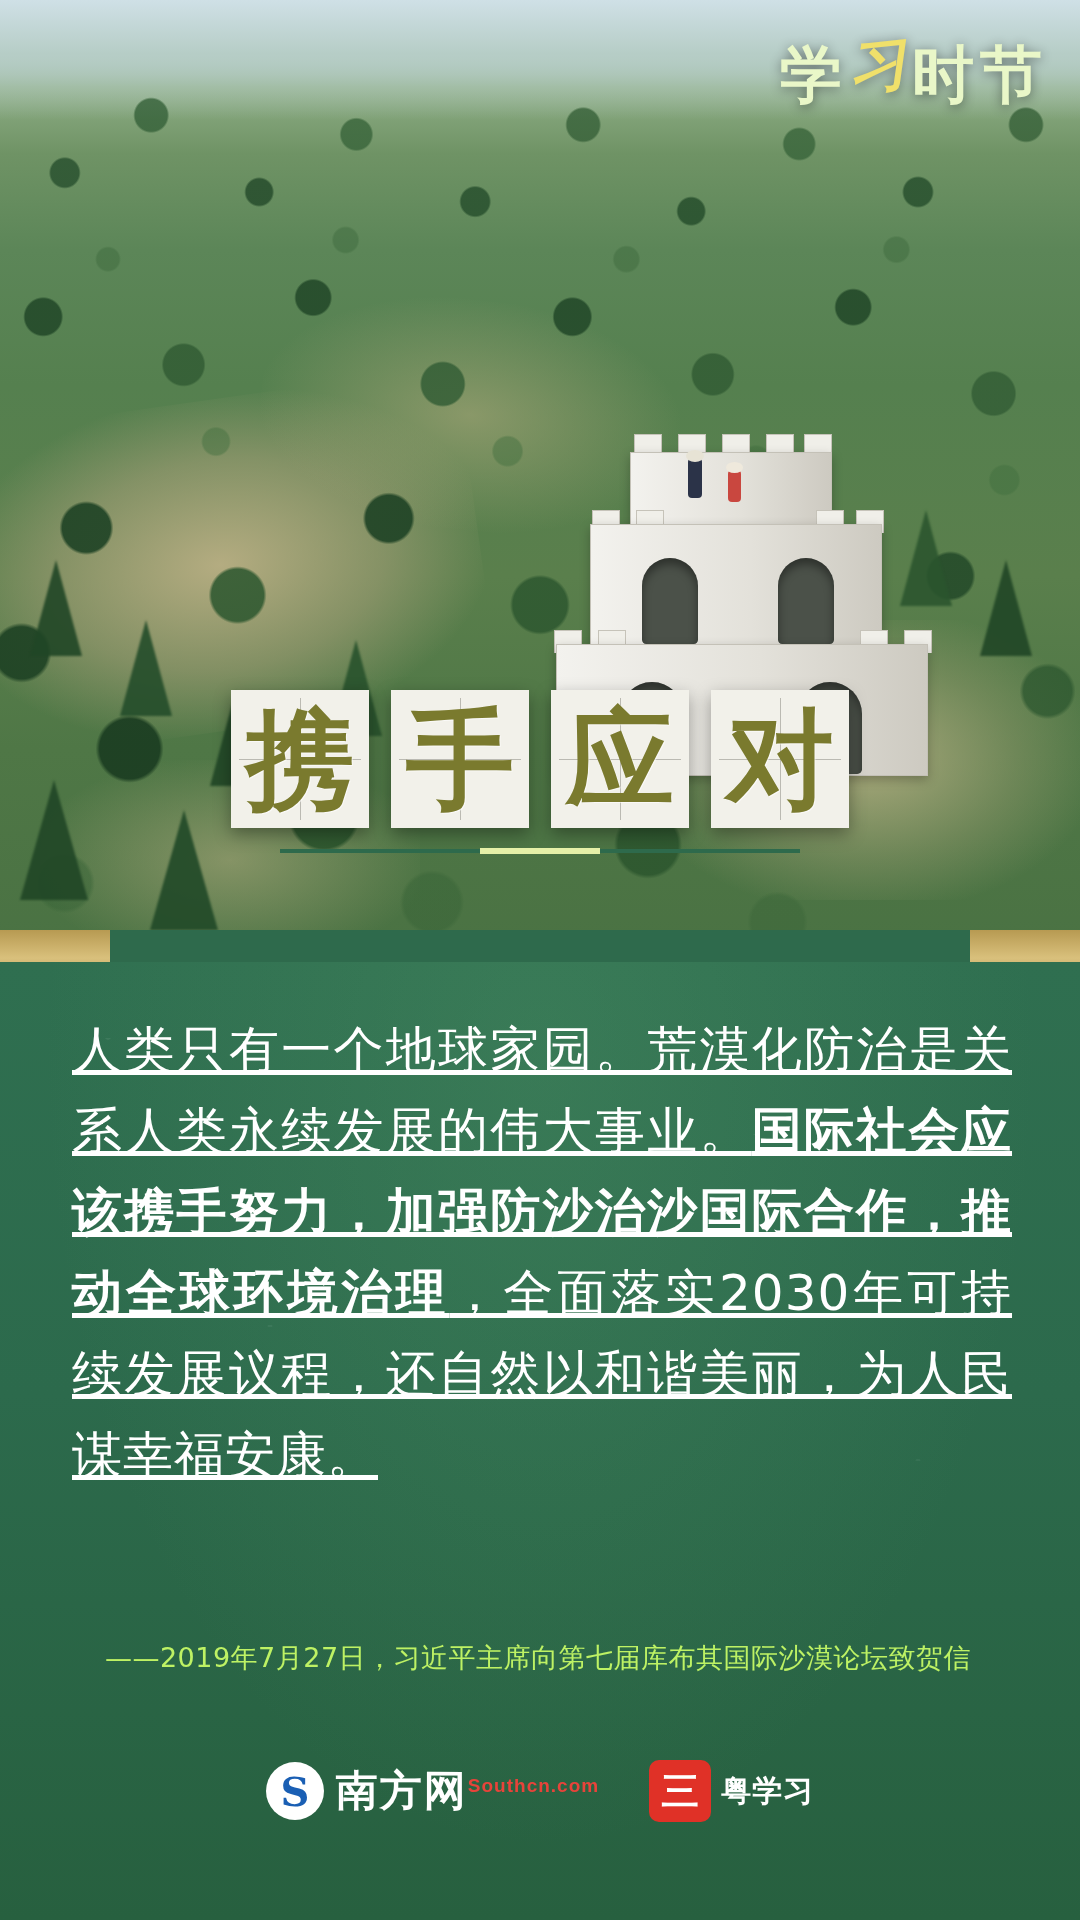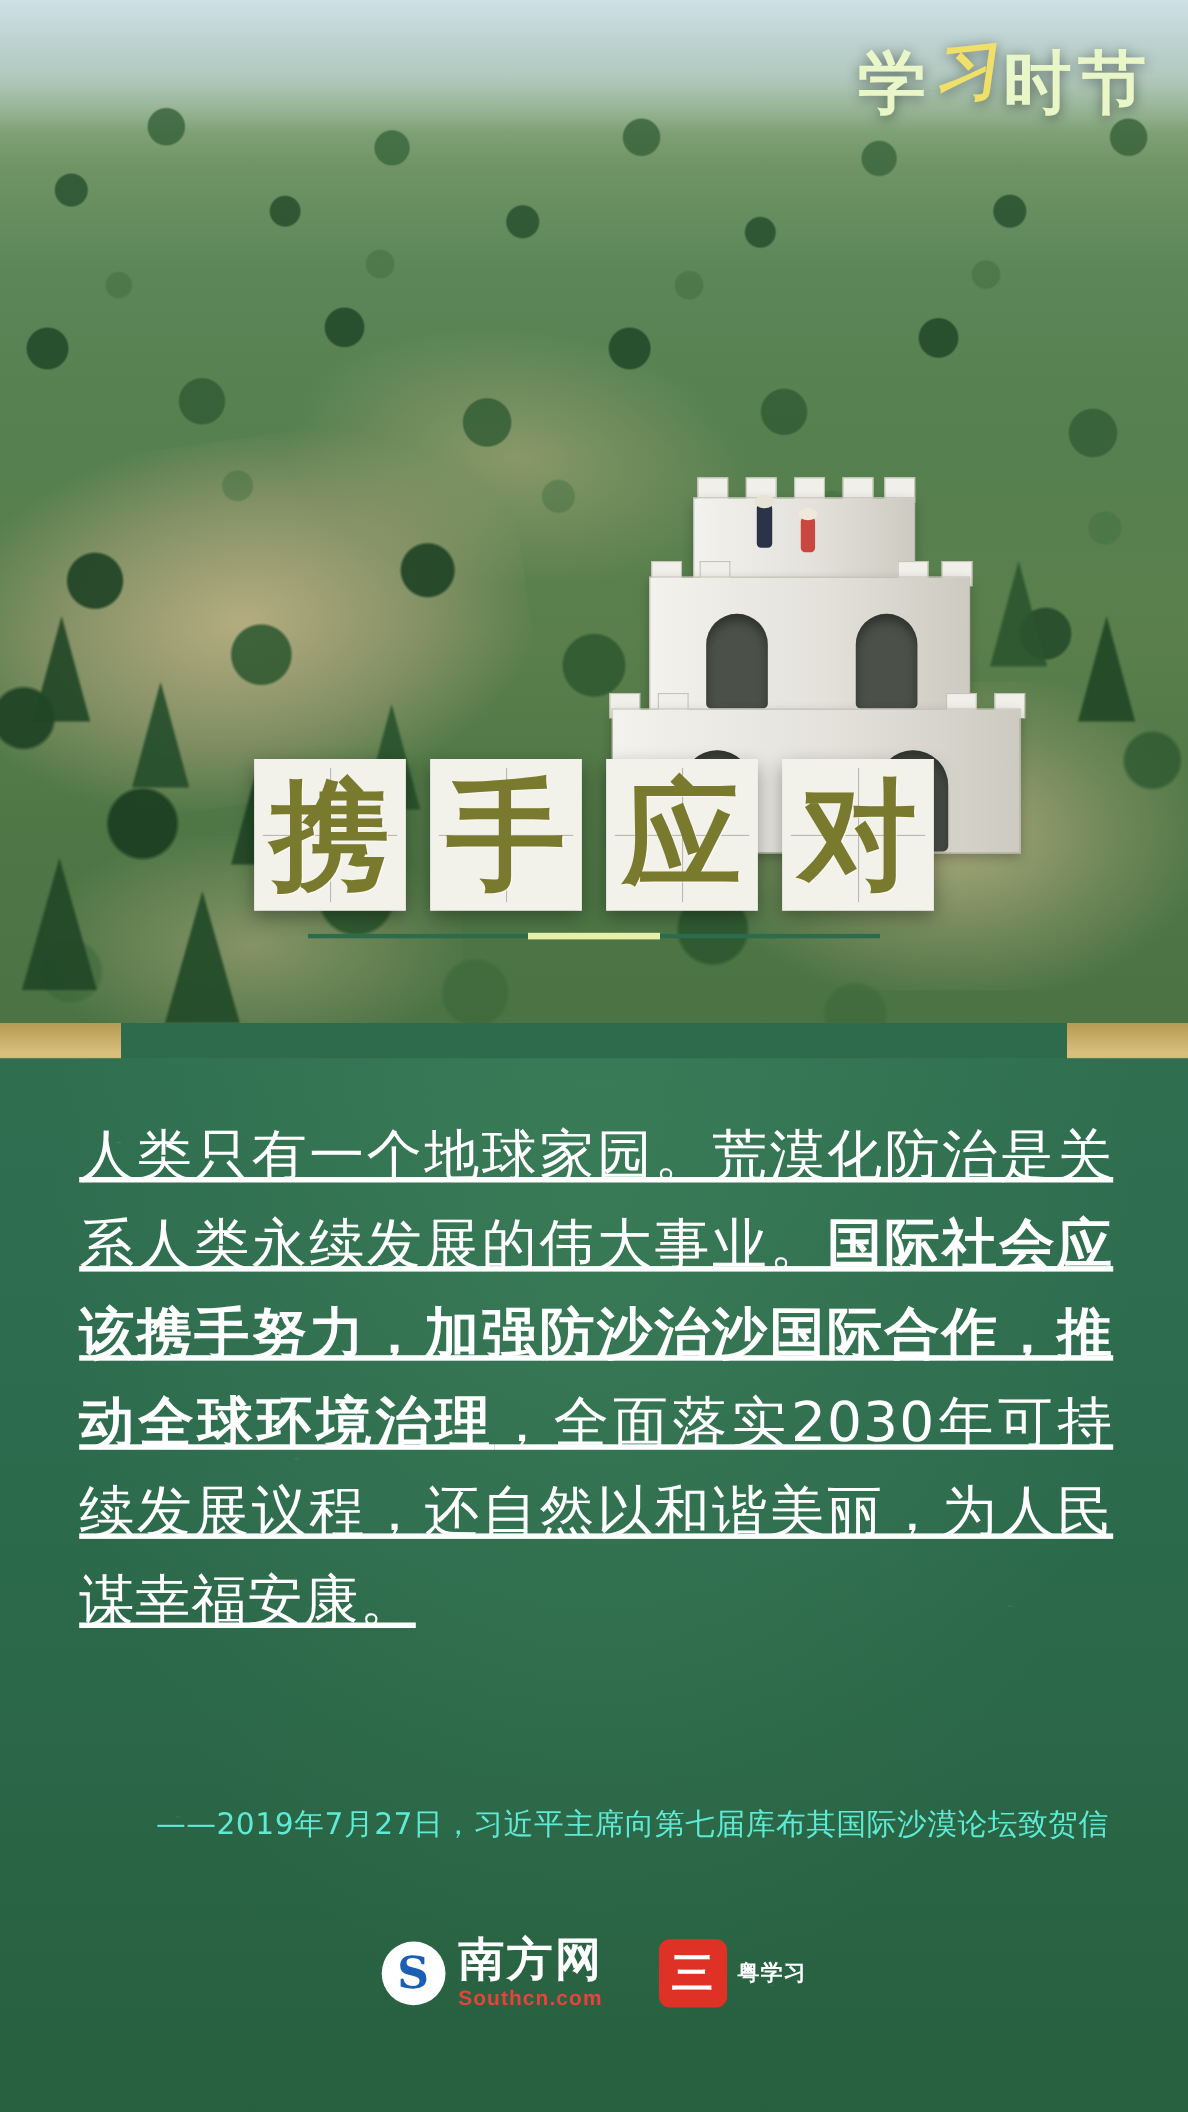--- a/index.html
+++ b/index.html
@@ -305,24 +305,24 @@
     font-weight: bold;
     color: #ffffff;
   }
   .quote .plain { font-weight: normal; }
 
   .attribution {
     position: absolute;
     right: 72px;
     top: 1640px;
     width: 940px;
-    text-align: right;
+    text-align: center;
     font-family: "DejaVu Sans", "Liberation Sans", sans-serif;
     font-size: 27px;
-    color: #5eead4;
+    color: #bef264;
     letter-spacing: .5px;
   }
 
   
   .footer {
     position: absolute;
     left: 0;
     top: 1760px;
     width: 1080px;
     display: flex;
@@ -341,21 +341,21 @@
     border-radius: 50%;
     background: #ffffff;
     display: flex;
     align-items: center;
     justify-content: center;
     font-family: "DejaVu Serif", serif;
     font-weight: bold;
     font-size: 40px;
     color: #1a5fb4;
   }
-  .logo-southcn .txt { display: flex; flex-direction: column; line-height: 1; }
+  .logo-southcn .txt { display: flex; flex-direction: row; line-height: 1; }
   .logo-southcn .txt .cn {
     font-family: "DejaVu Serif", "Liberation Serif", serif;
     font-weight: bold;
     font-size: 42px;
     color: #ffffff;
     letter-spacing: 2px;
   }
   .logo-southcn .txt .en {
     margin-top: 6px;
     font-family: "Liberation Sans", sans-serif;
@@ -377,21 +377,21 @@
     align-items: center;
     justify-content: center;
     font-family: "DejaVu Serif", serif;
     font-weight: bold;
     font-size: 38px;
     color: #ffffff;
   }
   .logo-yuexuexi .lbl {
     font-family: "DejaVu Sans", sans-serif;
     font-weight: bold;
-    font-size: 20px;
+    font-size: 30px;
     color: #ffffff;
     letter-spacing: 1px;
   }
 </style>
 </head>
 <body>
 
 <div class="poster">
 
   <div class="photo">

